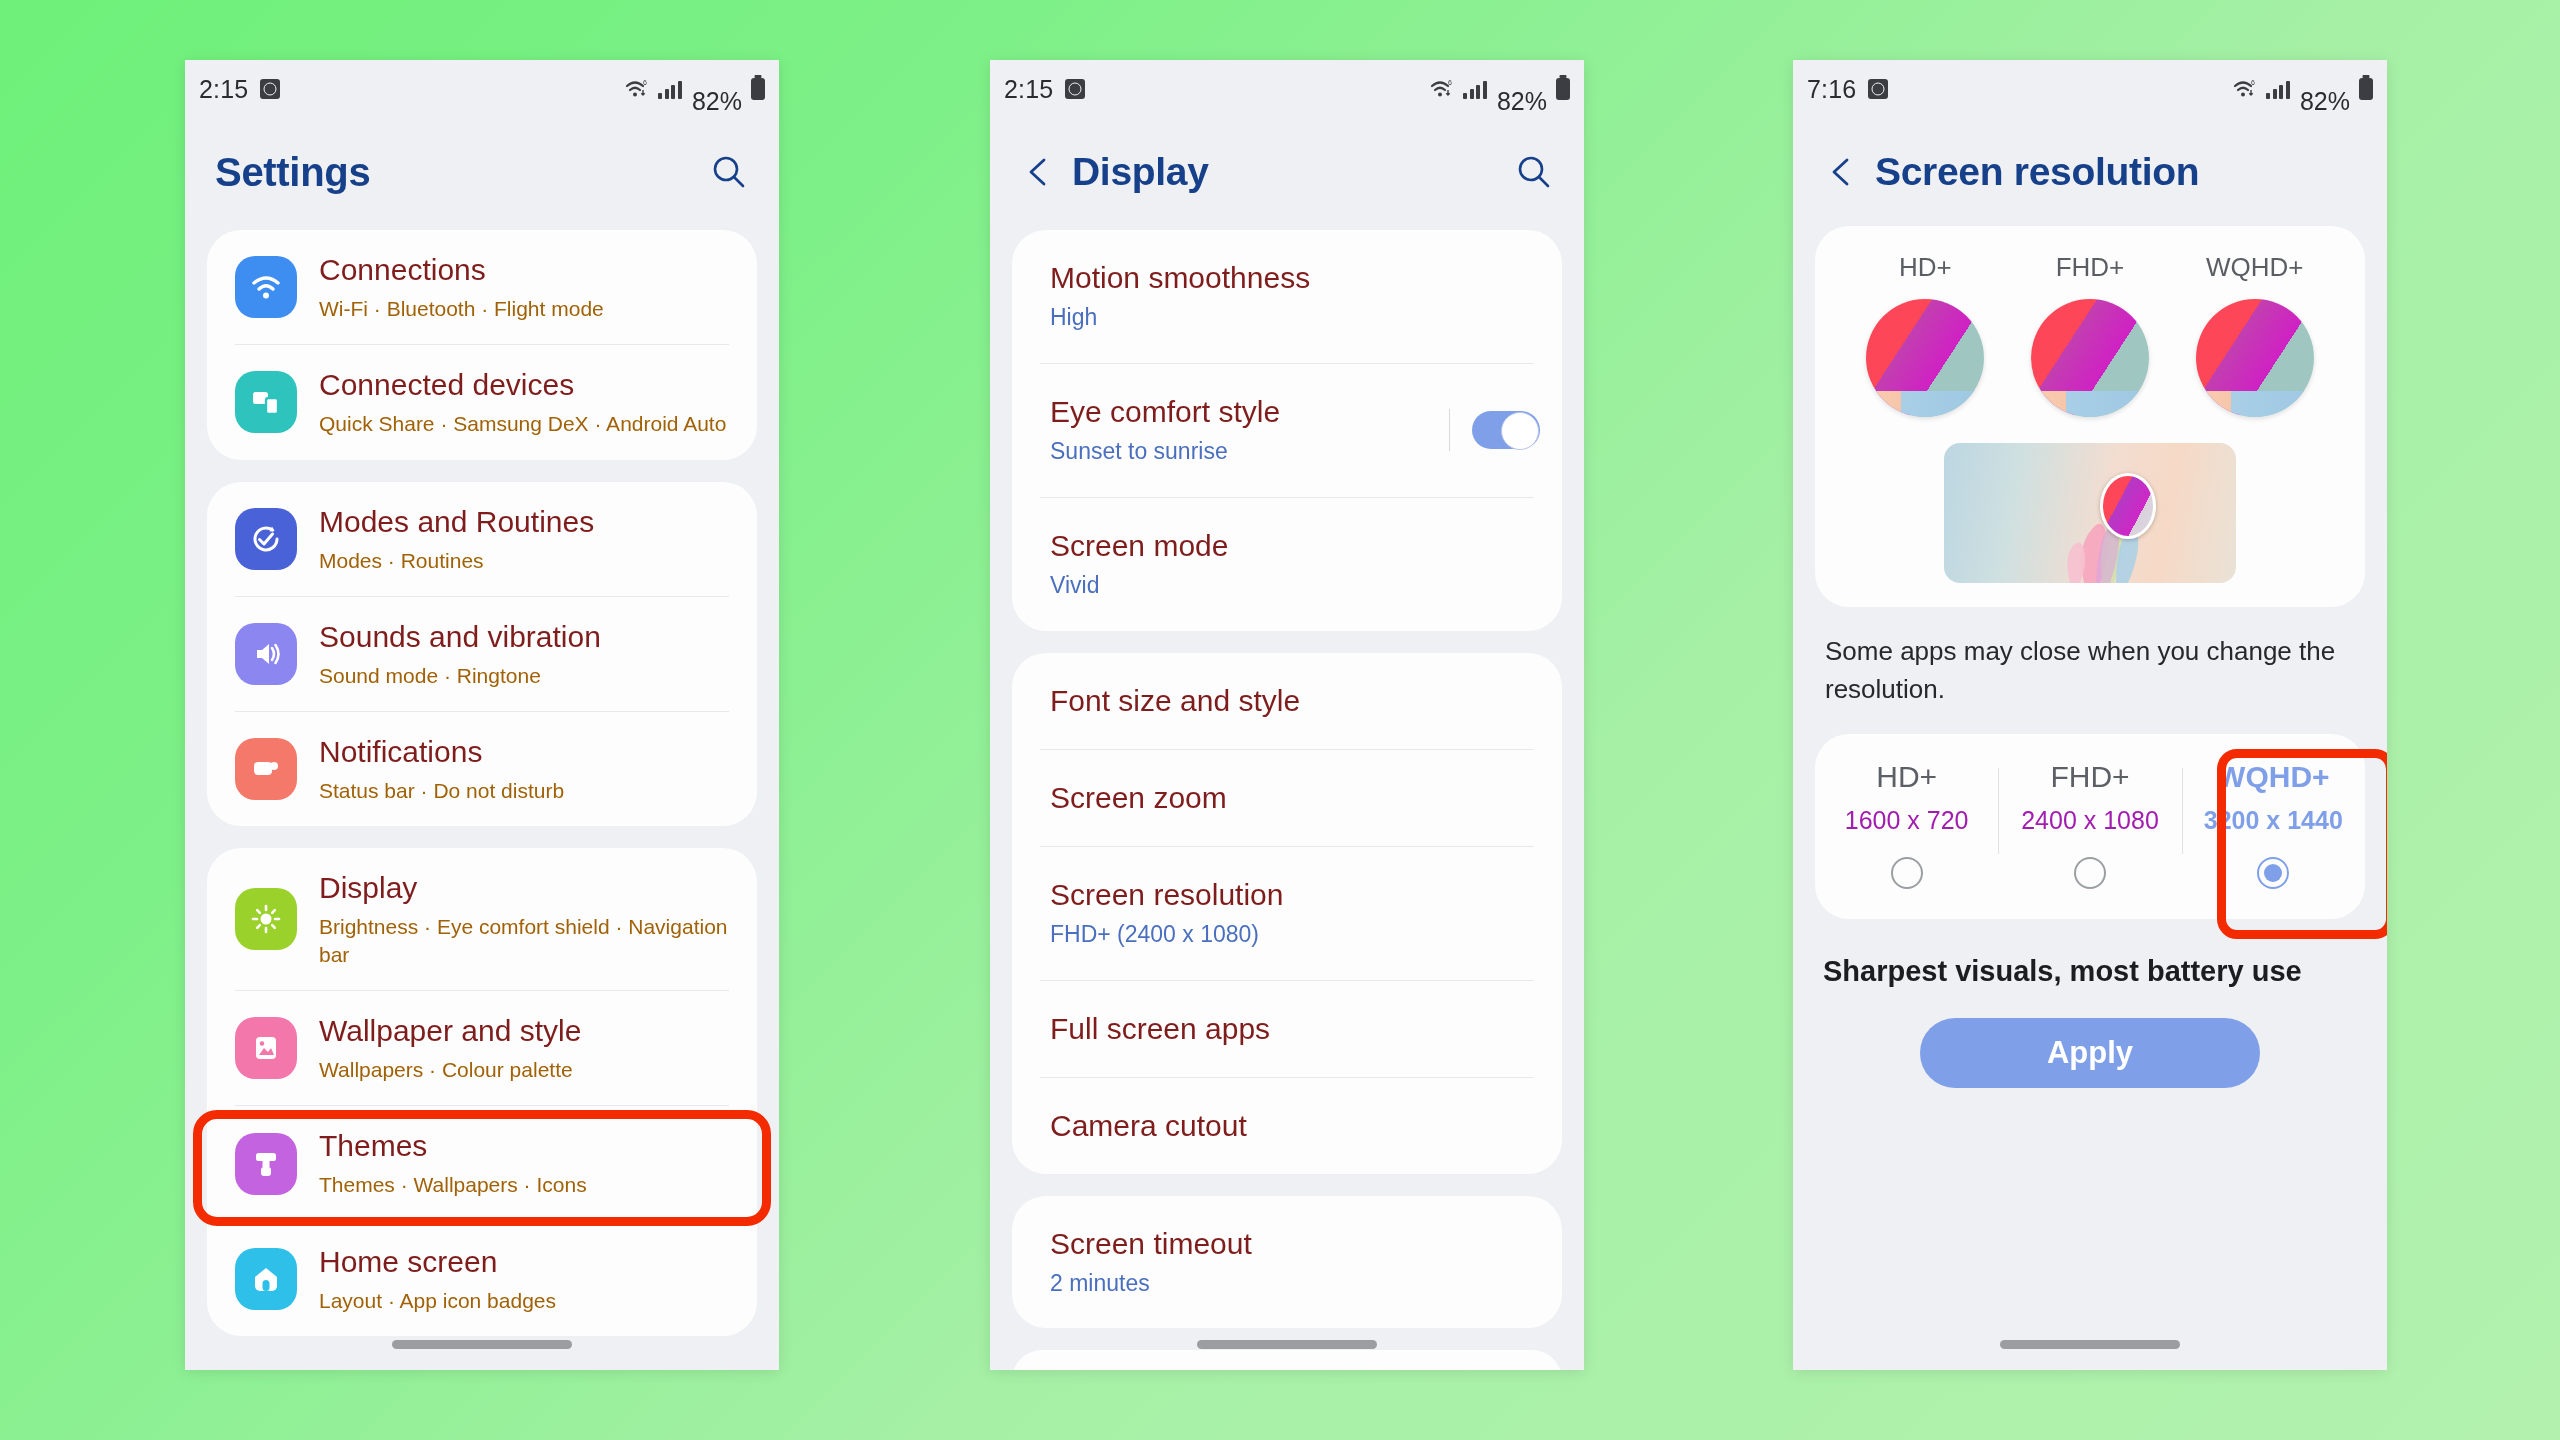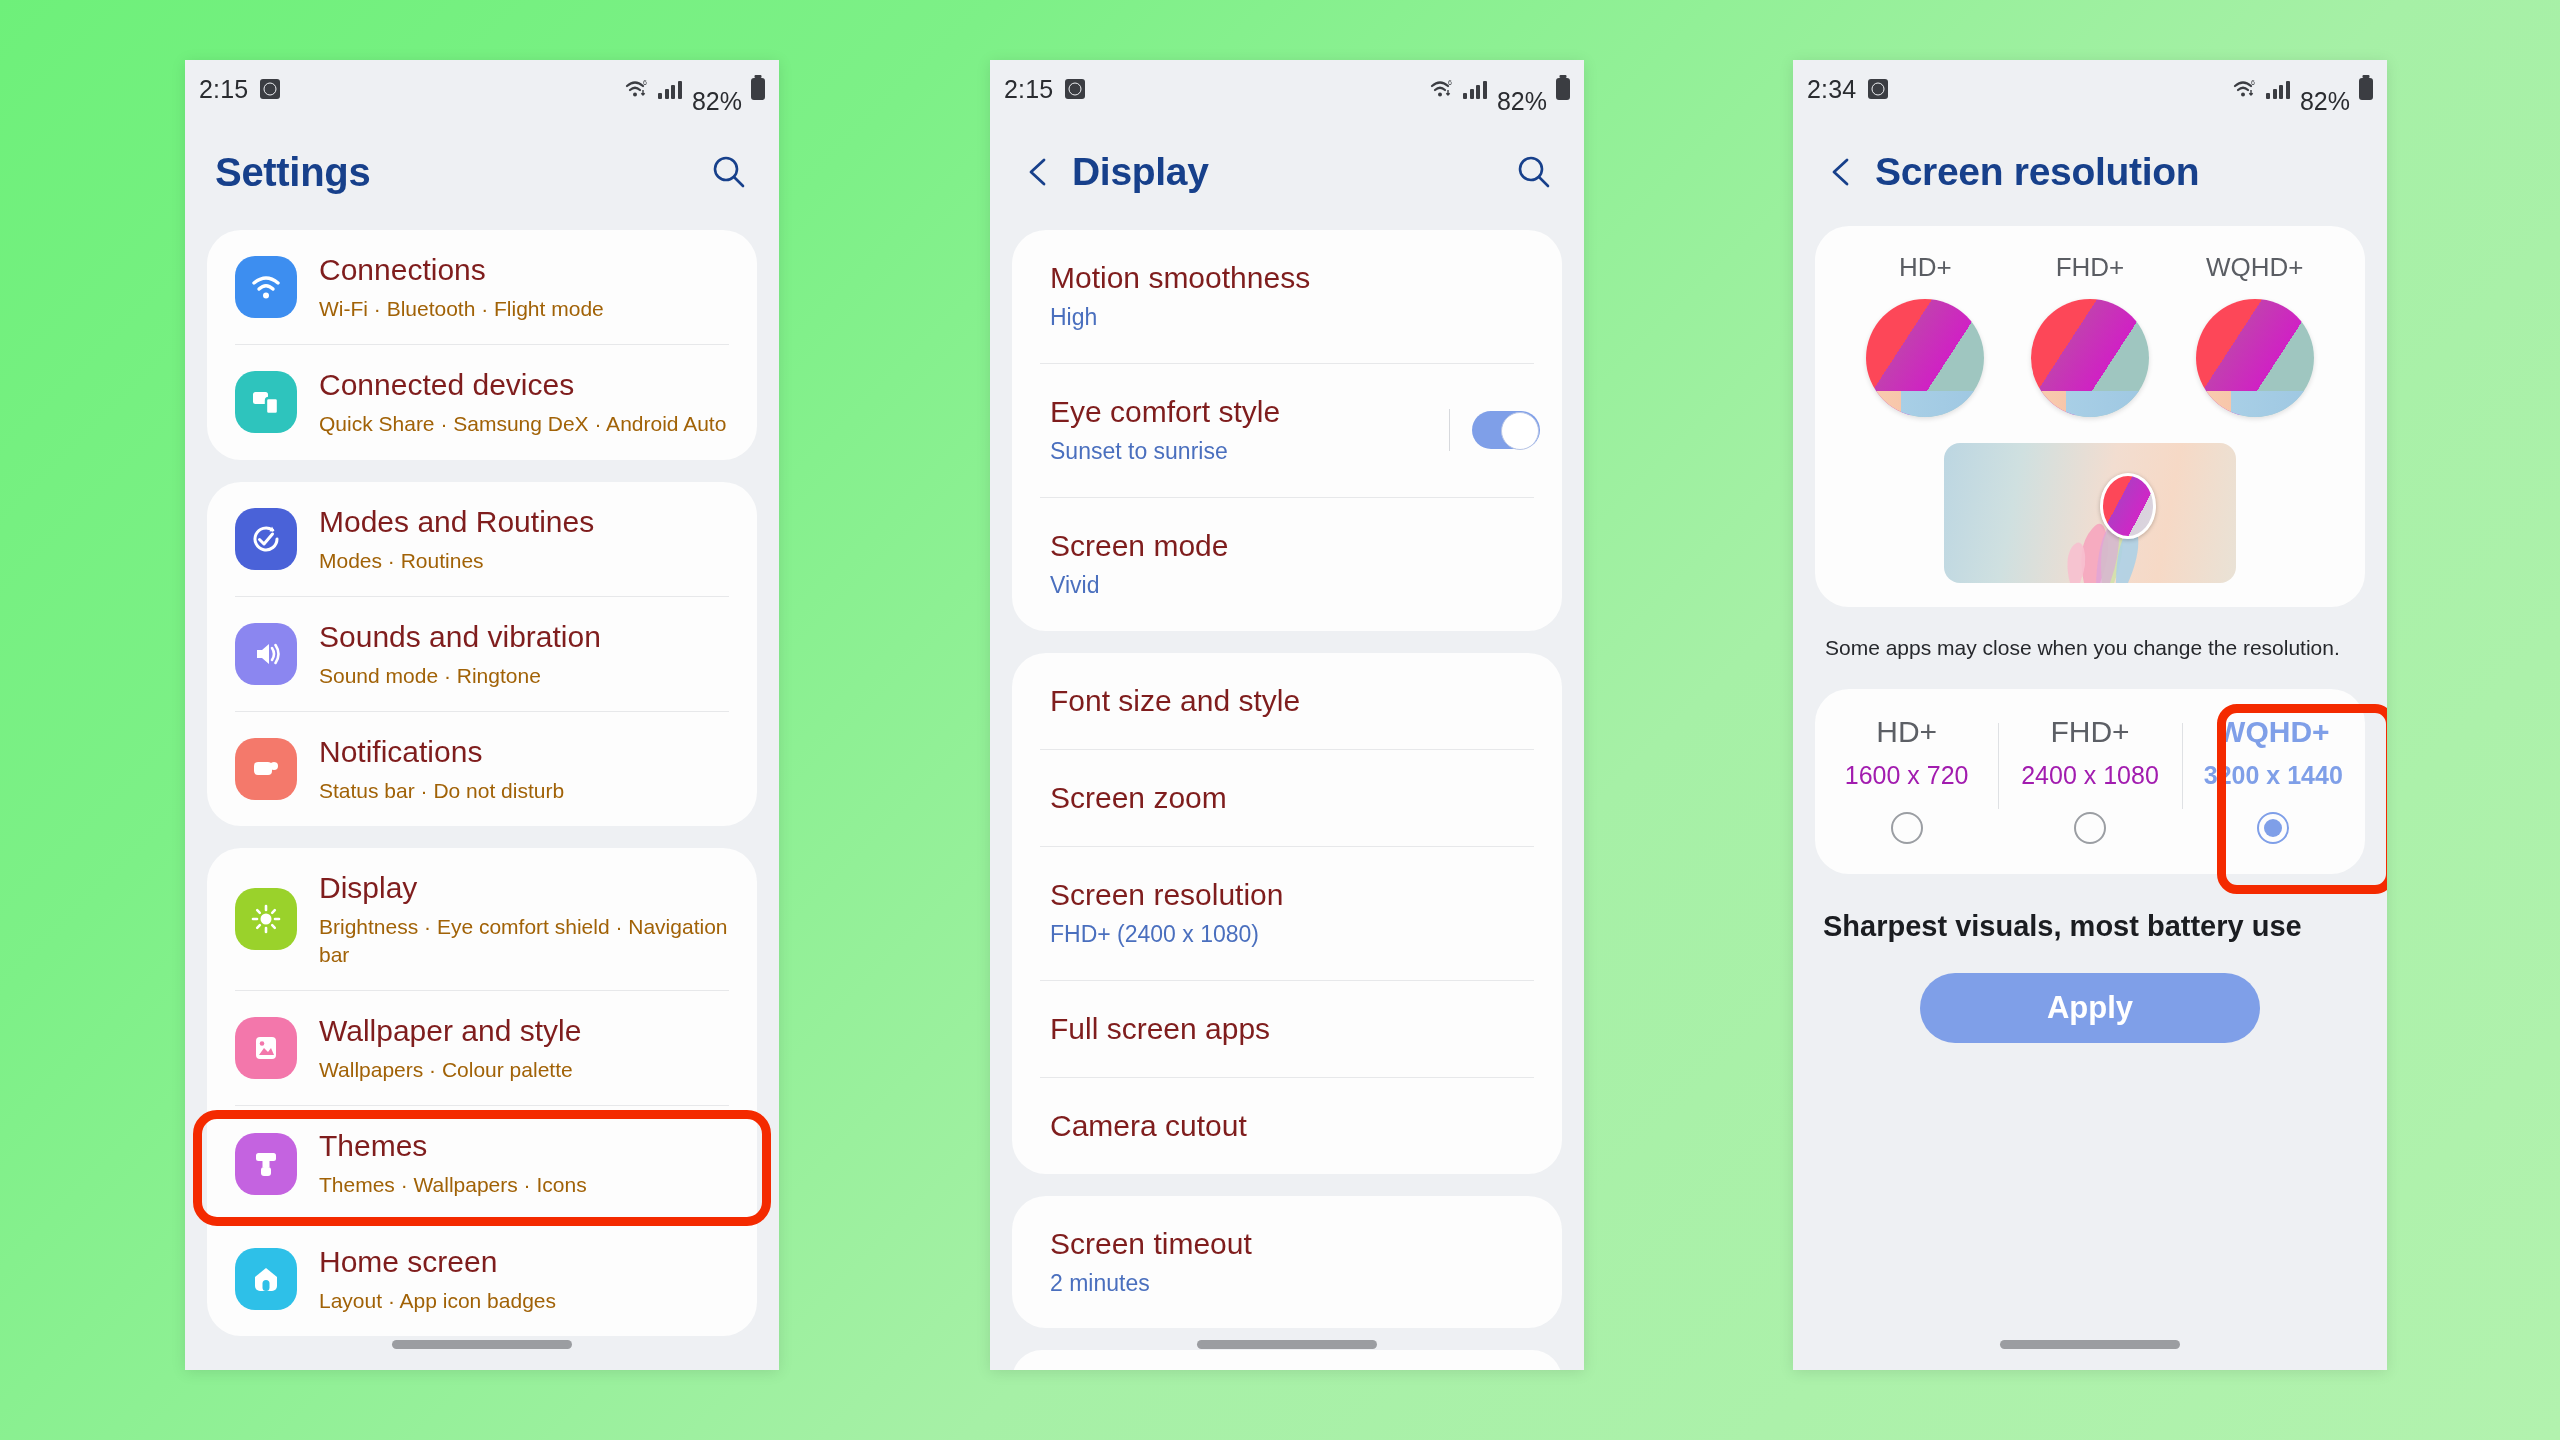--- a/index.html
+++ b/index.html
@@ -152,21 +152,21 @@
     width: 160px; height: 110px;
   }
   .bp-loupe {
     position:absolute; left: 156px; top: 30px; width: 56px; height: 66px;
     border-radius: 50%; border: 3px solid #fff; overflow:hidden;
     background: linear-gradient(118deg, #fd4758 0%, #fd4758 36%, #b33ac4 36%, #cf27c6 70%, #d9d2dd 70%, #dcd6de 100%);
     box-shadow: 0 1px 4px rgba(0,0,0,.25);
   }
 
   .note {
-    font-size: 21px; color:#26282c; line-height: 1.45;
+    font-size: 26px; color:#26282c; line-height: 1.45;
     margin: 26px 32px 0 32px;
   }
 
   .res-card {
     background:#fdfdfd; border-radius: 34px; margin: 26px 22px 0 22px;
     display:flex; position: relative; padding: 26px 0 30px 0;
   }
   .res-col { flex:1; text-align:center; position:relative; }
   .res-col + .res-col:before {
     content:""; position:absolute; left:0; top:8px; width:1px; height:86px; background:#dfe1e4;
@@ -496,21 +496,21 @@
   </div>
 
   <div class="navbar">
     <div class="nav-pill"></div>
   </div>
 </div>
 
 <div class="phone" id="phone3">
 
   <div class="statusbar">
-    <span class="sb-time">2:34</span>
+    <span class="sb-time">7:16</span>
     <span class="sb-alarm"></span>
     <span class="sb-right">
       <span class="sb-wifi">
         <svg width="26" height="22" viewBox="0 0 26 22">
             <path d="M3 8 Q11 1 19 8" stroke="#3b3d42" stroke-width="2.2" fill="none" stroke-linecap="round"></path>
             <path d="M6 12 Q11 7.5 16 12" stroke="#3b3d42" stroke-width="2.2" fill="none" stroke-linecap="round"></path>
             <circle cx="11" cy="16.5" r="2" fill="#3b3d42"></circle>
             <text x="19" y="7" font-size="7" fill="#3b3d42" font-family="Liberation Sans">6</text>
             <path d="M19 12 l0 5 M17.3 15.3 l1.7 1.7 l1.7 -1.7" stroke="#3b3d42" stroke-width="1.4" fill="none"></path>
           </svg>

